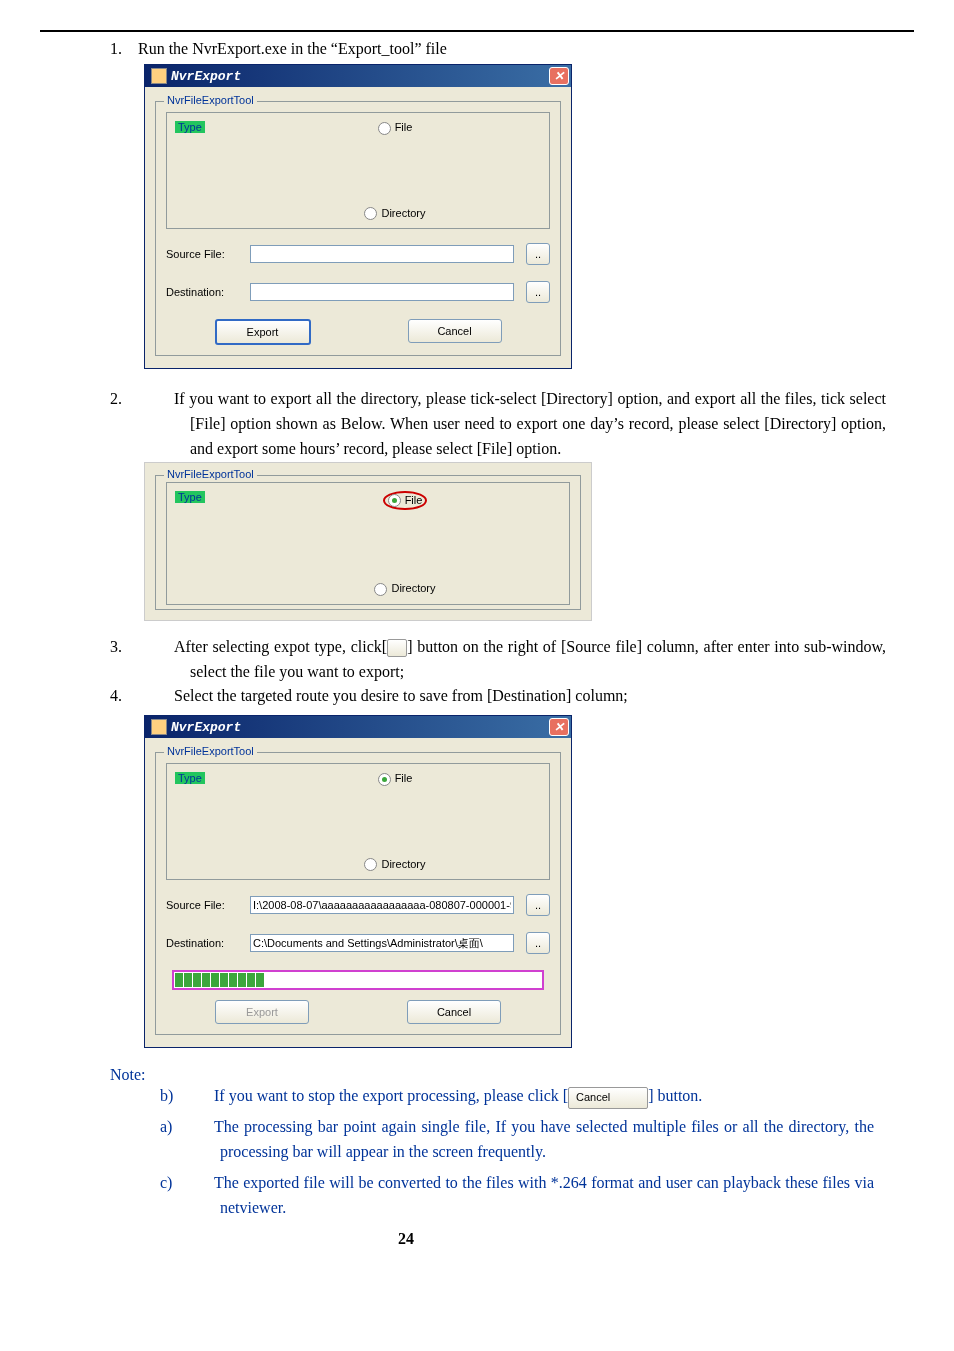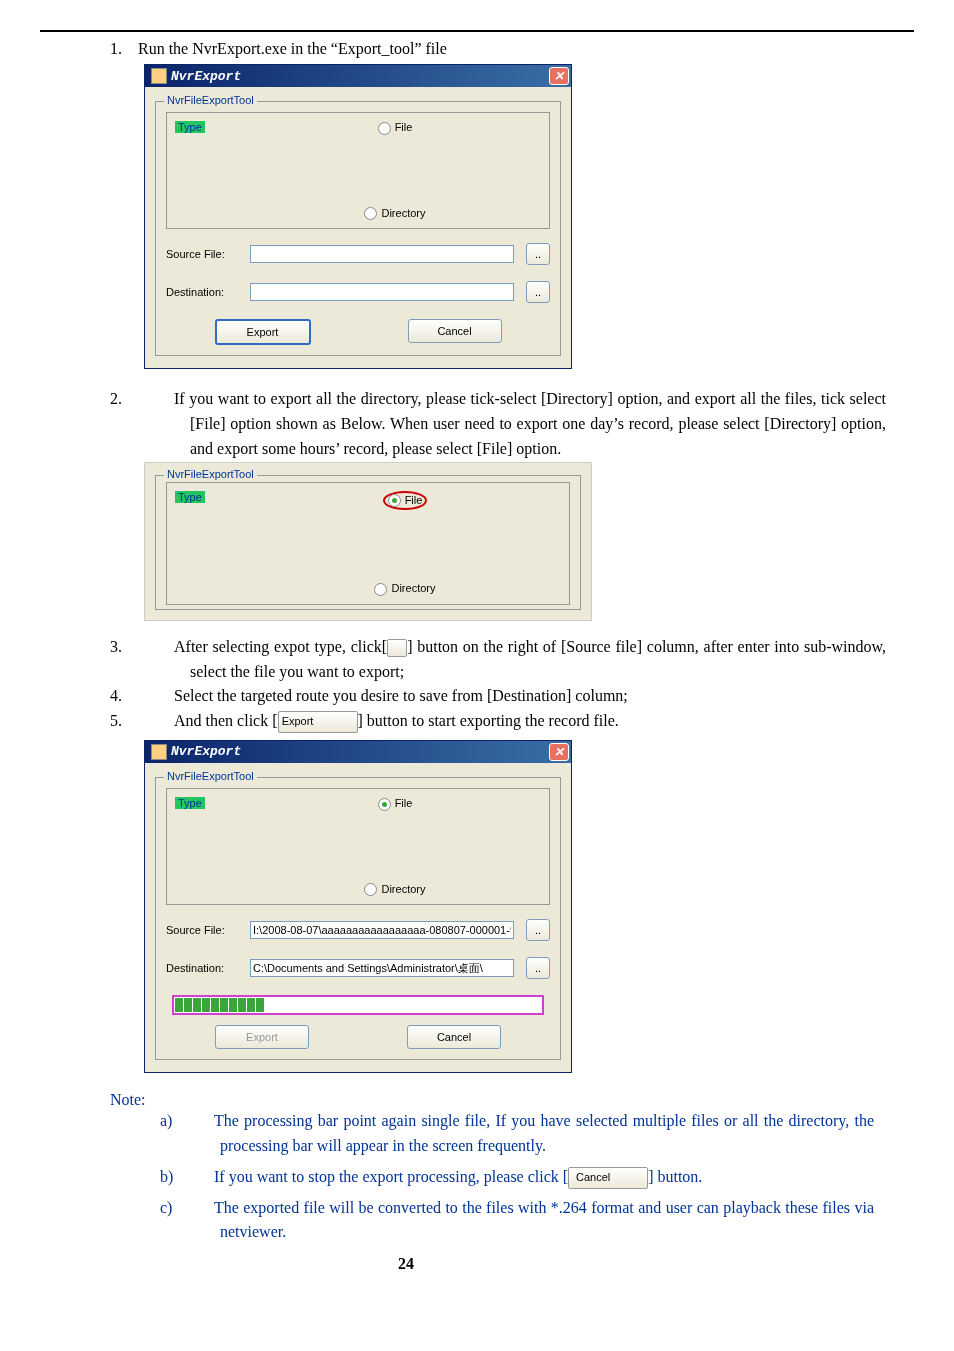--- a/index.html
+++ b/index.html
@@ -361,23 +361,20 @@
   </div>
 
   <div class="list-line">
     <span class="item-num">3.</span><span>After selecting expot type, click[</span><span class="inline-icon-btn">..</span><span>] button on the right of [Source file] column, after enter into sub-window, select the file you want to export;</span>
   </div>
 
   <div class="list-line">
     <span class="item-num">4.</span><span>Select the targeted route you desire to save from [Destination] column;</span>
   </div>
 
-  <div class="list-line">
-    <span class="item-num">5.</span><span>And then click [</span><span class="inline-export-btn">Export</span><span>] button to start exporting the record file.</span>
-  </div>
 
   <div class="dialog">
     <div class="titlebar">
       <div class="titlebar-left">
         <span class="titlebar-icon"></span>
         <span>NvrExport</span>
       </div>
       <div class="close-btn">✕</div>
     </div>
     <div class="dialog-body">
@@ -416,25 +413,25 @@
           <div class="win-btn disabled">Export</div>
           <div class="win-btn">Cancel</div>
         </div>
       </div>
     </div>
   </div>
 
   <div class="note-label">Note:</div>
 
   <div class="sub-item">
+    <span class="sub-letter">b)</span><span>If you want to stop the export processing, please click [</span><span class="inline-cancel-btn" style="color:#000;">Cancel</span><span>] button.</span>
+  </div>
+
+  <div class="sub-item">
     <span class="sub-letter">a)</span><span>The processing bar point again single file, If you have selected multiple files or all the directory, the processing bar will appear in the screen frequently.</span>
-  </div>
-
-  <div class="sub-item">
-    <span class="sub-letter">b)</span><span>If you want to stop the export processing, please click [</span><span class="inline-cancel-btn" style="color:#000;">Cancel</span><span>] button.</span>
   </div>
 
   <div class="sub-item">
     <span class="sub-letter">c)</span><span>The exported file will be converted to the files with *.264 format and user can playback these files via netviewer.</span>
   </div>
 
 </div>
 
 <div class="page-num">24</div>
 

